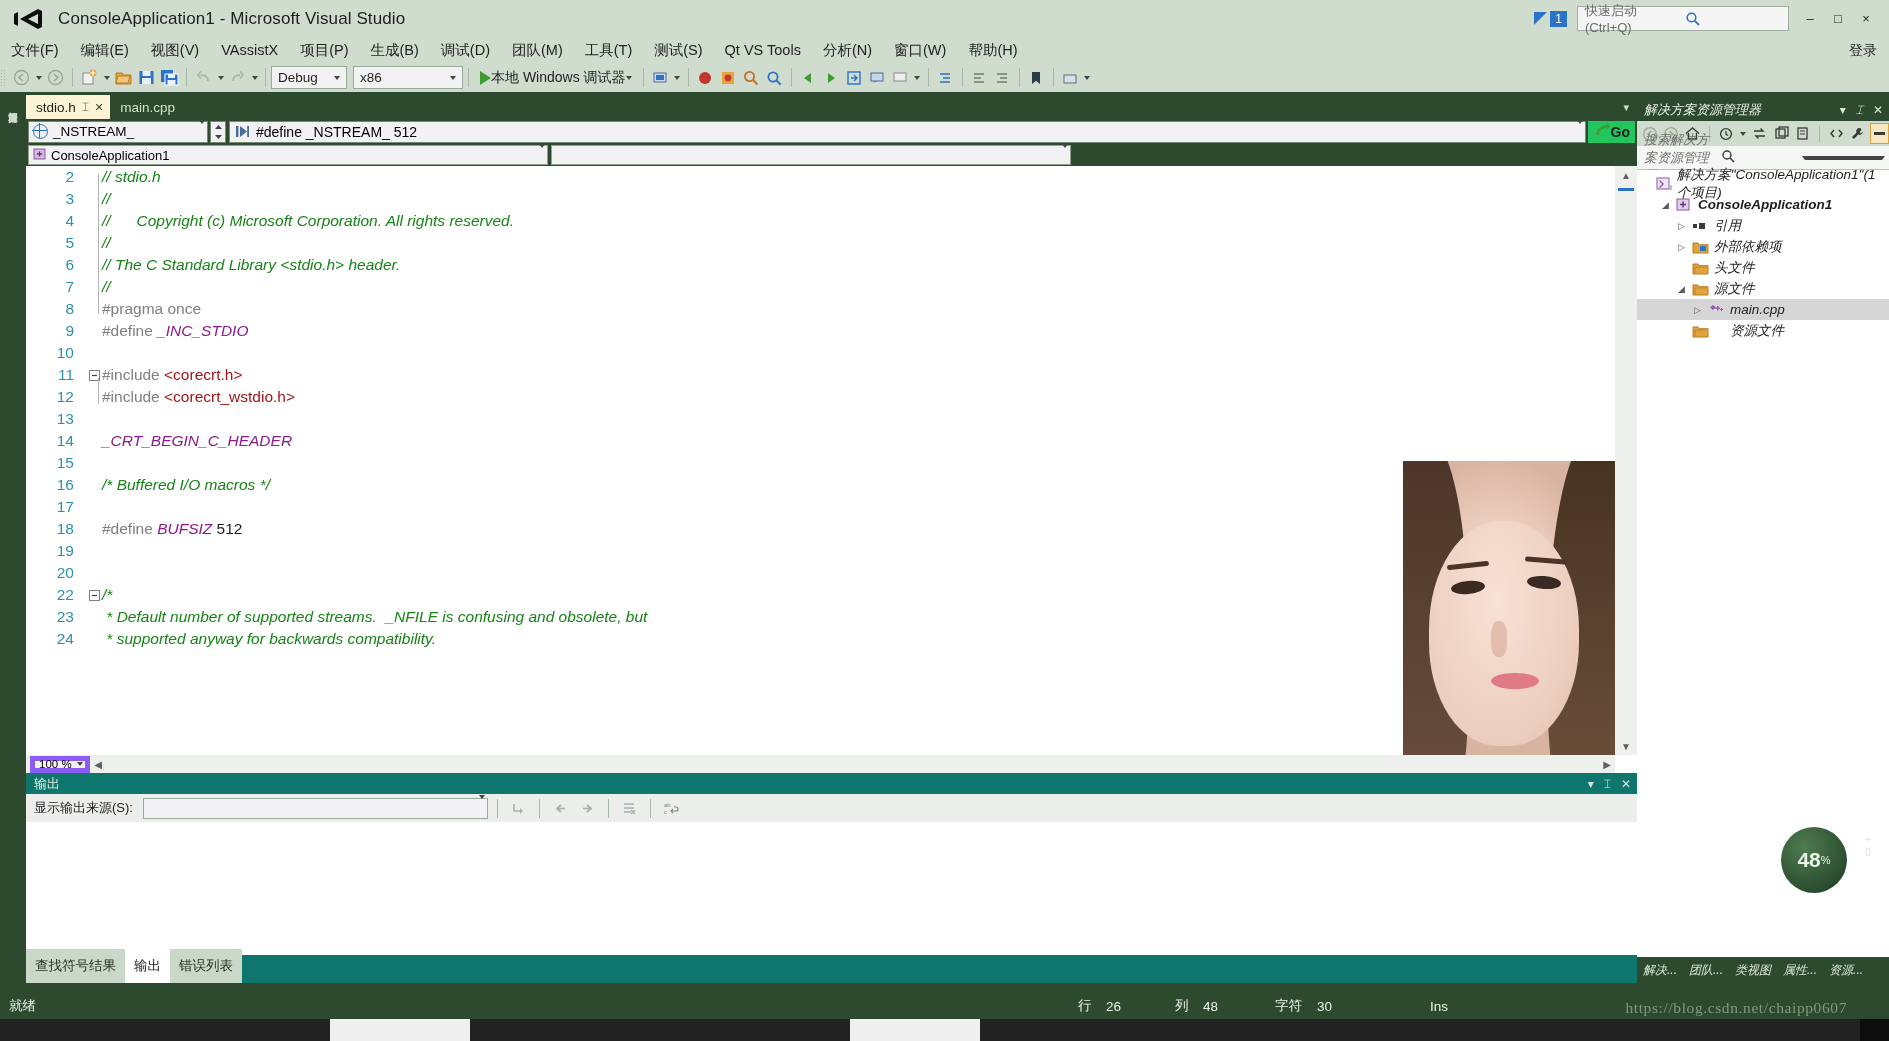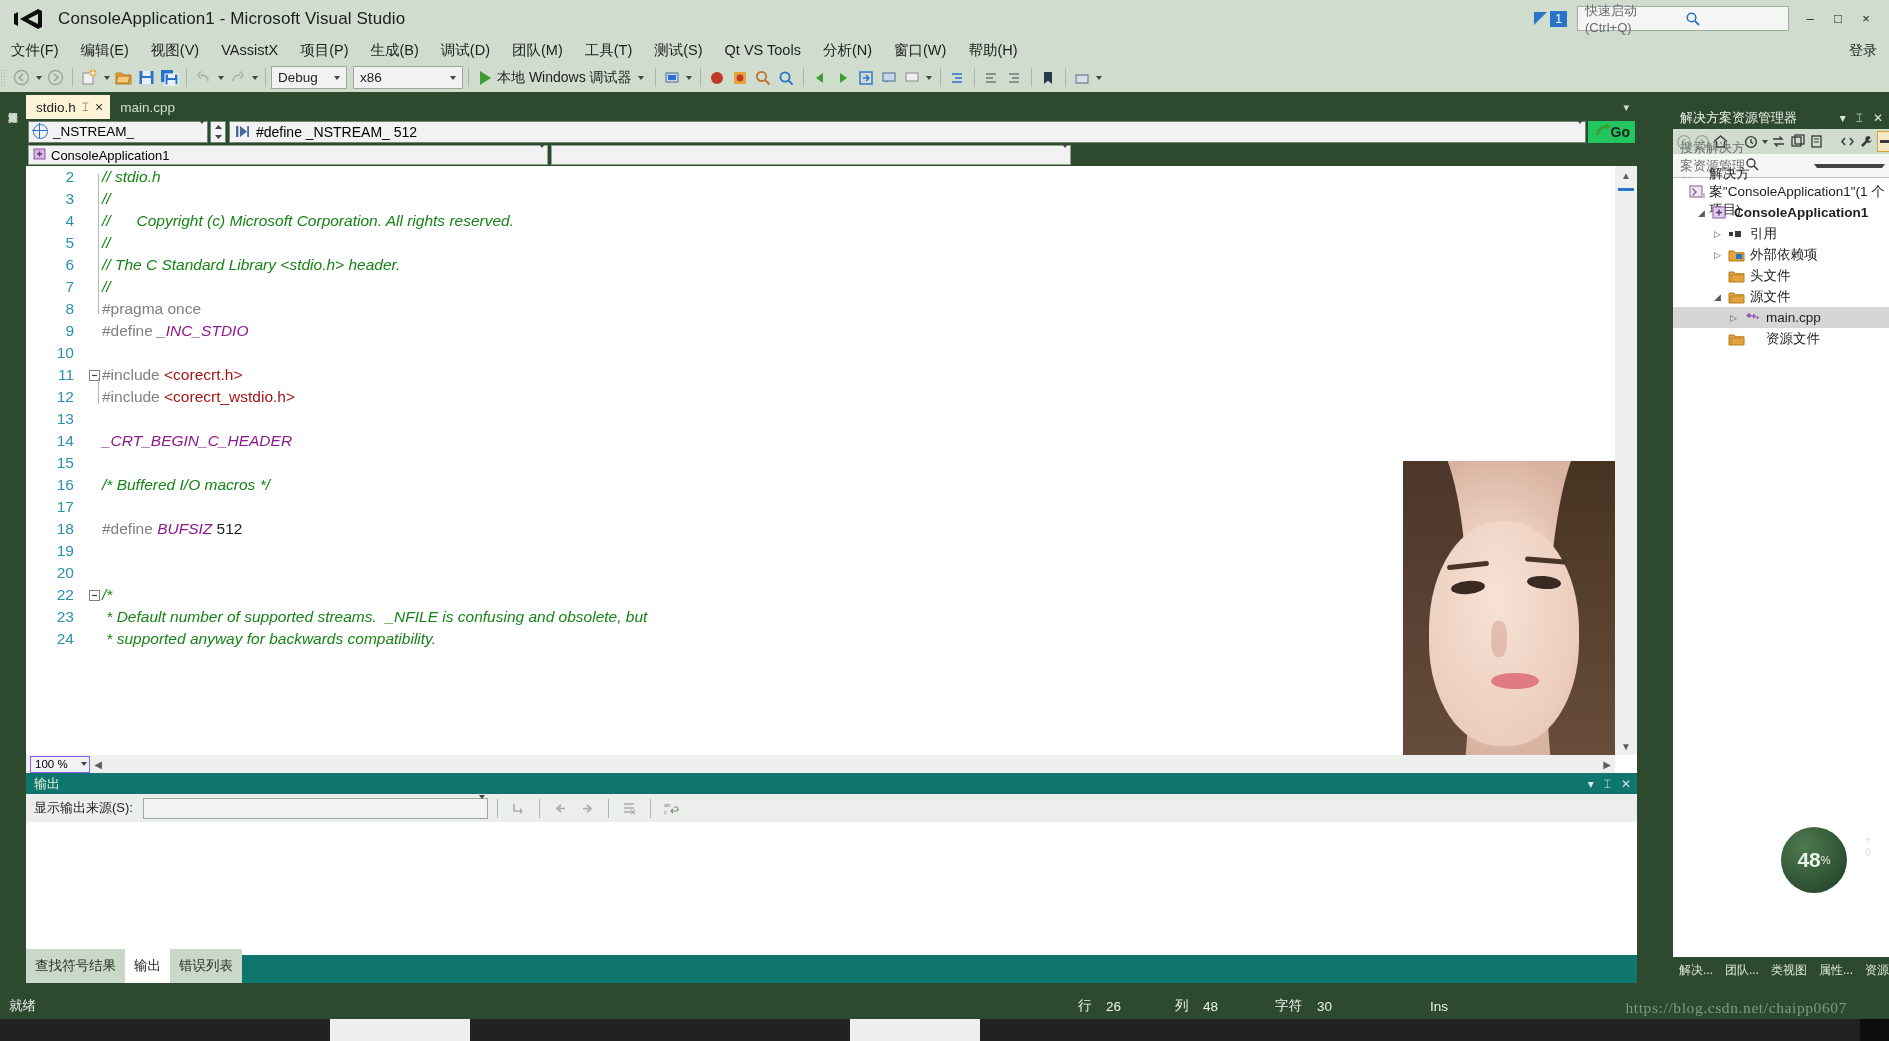--- a/index.html
+++ b/index.html
@@ -50,21 +50,21 @@
   .tb-sep { width: 1px; height: 19px; background: #a9b8a8; margin: 0 5px; }
   .tb-btn { width: 23px; height: 23px; display:flex; align-items:center; justify-content:center; position:relative; }
   .tb-arrow { width: 11px; height: 22px; display:flex; align-items:center; justify-content:center; }
   .caret-dn { width:0;height:0;border-left:3.5px solid transparent;border-right:3.5px solid transparent;border-top:4px solid #444; }
   .combo {
     height: 23px; background: #f2f2f4; border: 1px solid #9aab99; display:flex;
     align-items:center; padding: 0 2px 0 6px; font-size: 13.5px; color:#1e1e1e;
   }
   .combo .cb-label { flex:1; white-space:nowrap; overflow:hidden; }
   .combo .cb-caret { width: 14px; display:flex; justify-content:center; }
-  .run-btn { display:flex; align-items:center; gap:6px; padding: 0 6px; height:23px; }
+  .run-btn { display:flex; align-items:center; padding: 0 6px; height:23px; }
   .tri-right { width:0;height:0;border-top:7px solid transparent;border-bottom:7px solid transparent;border-left:11px solid #3f9c35; }
   .run-btn span { font-size: 14px; color:#1e1e1e; white-space:nowrap;}
 
   
   .main { position:absolute; top: 95px; left: 0; right: 0; bottom: 58px; }
   .leftcol { position:absolute; left:0; top:0; bottom:0; right: 252px; }
   .vertical-tab {
     position:absolute; left:0; top:0; width: 26px; bottom: 0; background:#2d4a2f;
   }
   .vtab-text {
@@ -104,21 +104,21 @@
   .fold { width: 16px; display:flex; align-items:center; justify-content:center; color:#7a7a7a; font-size:11px;}
   .codetext { font-size: 15.5px; white-space: pre; }
   .c-comment { color:#168416; font-style: italic; }
   .c-pre { color:#808080; }
   .c-macro { color:#8b1a8b; font-style: italic; }
   .c-str { color:#a31515; }
   .c-num { color:#1e1e1e; }
   .fold-rail { position:absolute; left:72px; width:1px; background:#b4b4b4; }
 
   .hscroll { position:absolute; left:0; right:22px; bottom:0; height:18px; background:#eef0ee; display:flex; align-items:center;}
-  .zoombox { width: 60px; height:17px; background:#f2f2f4; border:1px solid #8b5cf6; display:flex; align-items:center; padding:0 2px 0 4px; font-size:11.5px; margin-left:4px;}
+  .zoombox { width: 60px; height:17px; background:#f2f2f4; border:5px solid #8b5cf6; display:flex; align-items:center; padding:0 2px 0 4px; font-size:11.5px; margin-left:4px;}
   .hs-arrow { width:16px; text-align:center; font-size:10px; color:#606060; }
   .vscroll { position:absolute; right:0; top:0; bottom:18px; width:22px; background:#eef0ee; }
   .vs-arrow { width:22px; height:18px; display:flex;align-items:center;justify-content:center; font-size:10px; color:#606060;}
   .vs-mark { position:absolute; left:3px; width:16px; height:3px; }
 
   .face-photo {
     position:absolute; right: 22px; top: 295px; width: 212px; height: 355px;
     background:
       radial-gradient(ellipse 52% 42% at 44% 40%, #f3d9cc 0%, #eccdbd 55%, #d9b3a1 100%),
       linear-gradient(160deg,#5c4436 0%, #7a5c49 28%, #8d6b55 60%, #6b4f3e 100%);
@@ -143,21 +143,21 @@
   .out-tb { height: 28px; background:#eceeec; display:flex; align-items:center; padding: 0 4px; gap:4px; }
   .out-tb .lbl { font-size:13px; color:#1e1e1e; margin:0 6px 0 4px;}
   .out-src { width: 345px; height: 21px; background:#f2f2f4; border:1px solid #9aab99; display:flex; align-items:center; padding: 0 2px 0 5px;}
   .out-body { position:absolute; left:0; right:0; top:49px; bottom: 28px; background:#fff; }
   .out-tabs { position:absolute; left:0; right:0; bottom:0; height: 26px; display:flex; align-items:flex-end; }
   .out-tab { height: 34px; padding: 3px 9px; font-size:13.5px; display:flex; align-items:center; }
   .out-tab.on { background:#ffffff; color:#1e1e1e; }
   .out-tab.off { background:#c9d8c8; color:#24331f; }
 
   
-  .rightcol { position:absolute; right:0; top:12px; width: 216px; bottom:0; background:#2d4a2f; }
+  .rightcol { position:absolute; right:0; top:4px; width: 252px; bottom:0; background:#2d4a2f;font-style:italic; }
   .se-head { height: 22px; display:flex; align-items:center; padding-left:7px; color:#eaf1e9; font-size:13px; position:relative;}
   .se-head-btns { position:absolute; right:6px; top:0; height:22px; display:flex; align-items:center; gap:10px; color:#dce7db; font-size:12px;}
   .se-tb { height: 25px; background:#cfdcce; display:flex; align-items:center; gap:2px; padding-left:3px;}
   .se-tb-btn { width:21px;height:21px;display:flex;align-items:center;justify-content:center; }
   .se-tb-btn.sel { border:1px solid #d8a13a; background:#f7e8c4; }
   .se-search { height: 24px; background:#f5f7f5; border-bottom:1px solid #b6c5b5; display:flex; align-items:center; padding: 0 4px 0 7px;}
   .se-search span { flex:1; font-size:13px; color:#6f6f6f;}
   .se-tree { position:absolute; left:0; right:0; top:71px; bottom: 26px; background:#fff; padding-top: 3px;}
   .tnode { display:flex; align-items:center; height: 21px; font-size:13.5px; color:#1e1e1e; }
   .tnode.sel { background:#d6d6d6; }

